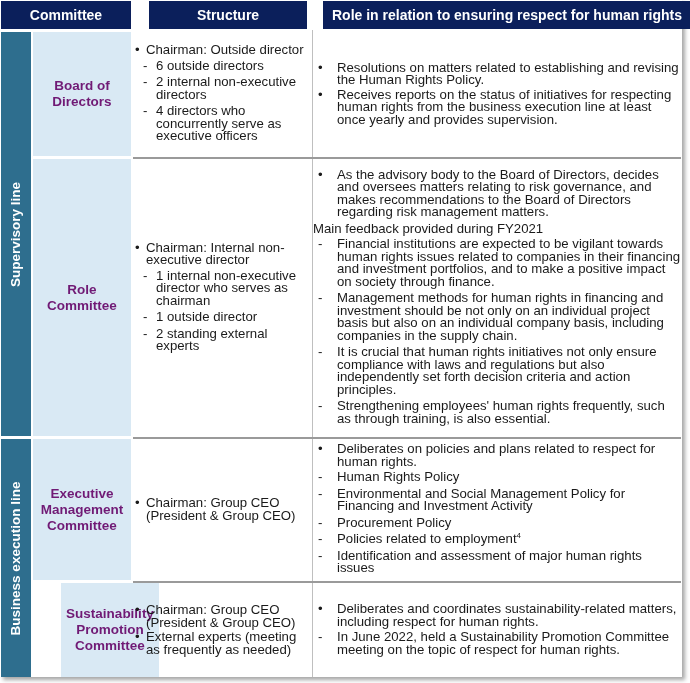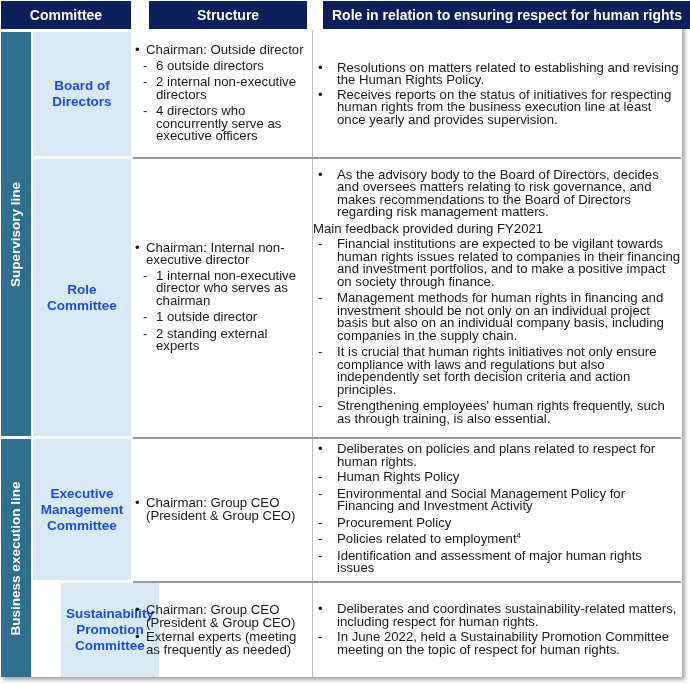--- a/index.html
+++ b/index.html
@@ -12,21 +12,21 @@
   .h1 { left: 1px; width: 130px; }
   .h2 { left: 149px; width: 158px; }
   .h3 { left: 323px; width: 368px; }
   .band { position: absolute; left: 1px; width: 30px; background: #2e6e8e; color: #fff;
           font-weight: bold; font-size: 13.5px; display: flex; align-items: center; justify-content: center; }
   .band span { transform: rotate(-90deg); white-space: nowrap; display: block; }
   .band1 { top: 32px; height: 404px; }
   .band2 { top: 439px; height: 238px; }
   .name { position: absolute; left: 33px; width: 98px; background: #d9e9f4; font-weight: bold;
           font-size: 13.5px; display: flex; align-items: center; justify-content: center;
-          text-align: center; line-height: 16px; color: #1d4ed8; }
+          text-align: center; line-height: 16px; color: #701a75; }
   .n1 { top: 32px; height: 124px; }
   .n2 { top: 159px; height: 277px; }
   .n3 { top: 439px; height: 141px; }
   .n4 { top: 583px; height: 94px; margin-left: 28px; }
   .cell { position: absolute; font-size: 13.2px; line-height: 12.5px; display: flex; flex-direction: column; justify-content: center; }
   .s { left: 135px; width: 176px; }
   .r { left: 313px; width: 368px; }
   .c1 { top: 32px; height: 124px; }
   .c2 { top: 159px; height: 277px; }
   .c3 { top: 439px; height: 141px; }

